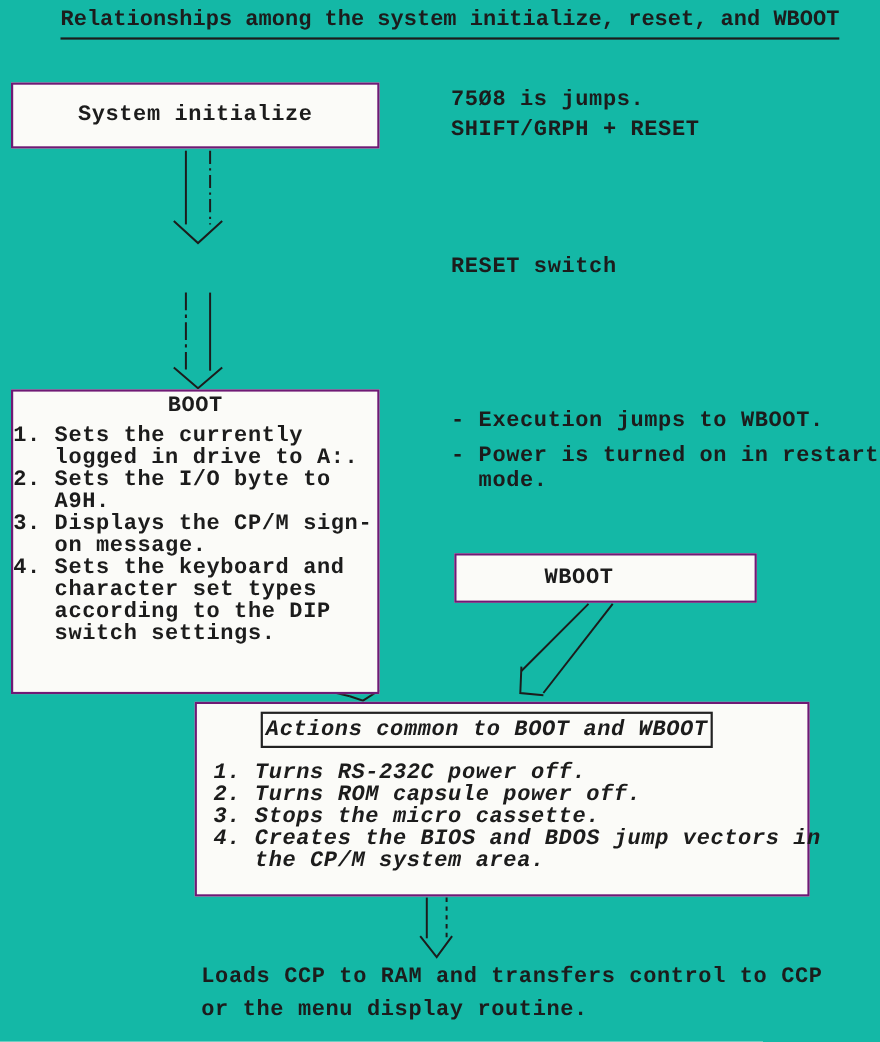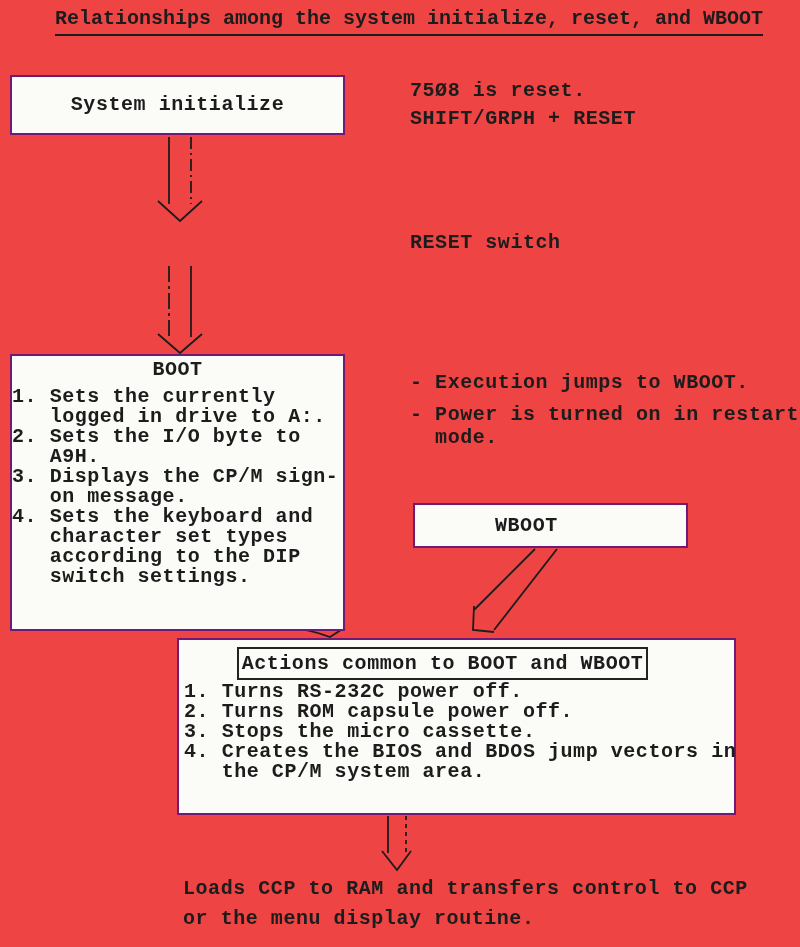--- a/index.html
+++ b/index.html
@@ -1,20 +1,20 @@
 <!DOCTYPE html>
 <html><head>
 <meta charset="utf-8">
 <style>
   html,body{margin:0;padding:0;background:#e8e8e6;}
   .page{
     position:relative;
     width:800px;height:947px;
     margin:0 auto;
-    background:#ef4444;
+    background:#14b8a6;
     font-family:"Liberation Mono","DejaVu Sans Mono",monospace;
     font-weight:bold;
     color:#1c1c1c;
     overflow:hidden;
   }
   .abs{position:absolute;}
   .t{
     font-size:20px;
     line-height:20px;
     letter-spacing:0.55px;
@@ -38,31 +38,31 @@
   
   .box-system{left:10px;top:75px;width:335px;height:60px;}
   .box-reset{left:10px;top:224px;width:335px;height:40px;}
   .box-boot{left:10px;top:354px;width:335px;height:277px;}
   .boot-title{text-align:center;margin-top:4px;}
   .boot-list{margin-top:7px;}
   
   .box-wboot{left:413px;top:503px;width:275px;height:45px;}
   .wboot-label{padding-left:80px;line-height:41px;}
   
-  .box-actions{left:177px;top:638px;width:559px;height:177px;}
+  .box-actions{left:177px;top:638px;width:559px;height:177px;font-style:italic;}
   .actions-title-box{
     position:relative;
     margin-left:58px;margin-top:7px;
     width:411px;height:33px;
     border:2px solid #222;
     box-sizing:border-box;
     text-align:center;
     line-height:29px;
   }
-  .actions-list{margin-top:2px;padding-left:5px;}
+  .actions-list{margin-top:13px;padding-left:15px;}
   
   .n1{left:410px;top:81px;}
   .n2{left:410px;top:109px;}
   .n3{left:410px;top:233px;}
   .n4{left:410px;top:373px;}
   .n5{left:410px;top:403px;}
   .n5 .tline{line-height:23px;}
   .footer{left:183px;top:874px;}
   .footer .tline{line-height:30px;}
   svg.arrows{position:absolute;left:0;top:0;pointer-events:none;}
@@ -121,21 +121,21 @@
     <div class="t wboot-label">WBOOT</div>
   </div>
 
   <div class="box box-actions">
     <div class="actions-title-box">
       <span class="t" style="line-height:29px;">Actions common to BOOT and WBOOT</span>
     </div>
     <div class="t actions-list"><div class="tline">1. Turns RS-232C power off.</div><div class="tline">2. Turns ROM capsule power off.</div><div class="tline">3. Stops the micro cassette.</div><div class="tline">4. Creates the BIOS and BDOS jump vectors in</div><div class="tline">   the CP/M system area.</div></div>
   </div>
 
-  <div class="abs t n1">75Ø8 is reset.</div>
+  <div class="abs t n1">75Ø8 is jumps.</div>
   <div class="abs t n2">SHIFT/GRPH + RESET</div>
   <div class="abs t n3">RESET switch</div>
   <div class="abs t n4">- Execution jumps to WBOOT.</div>
   <div class="abs t n5"><div class="tline">- Power is turned on in restart</div><div class="tline">  mode.</div></div>
 
   <div class="abs t footer"><div class="tline">Loads CCP to RAM and transfers control to CCP</div><div class="tline">or the menu display routine.</div></div>
 
 </div>
 
 </body></html>

